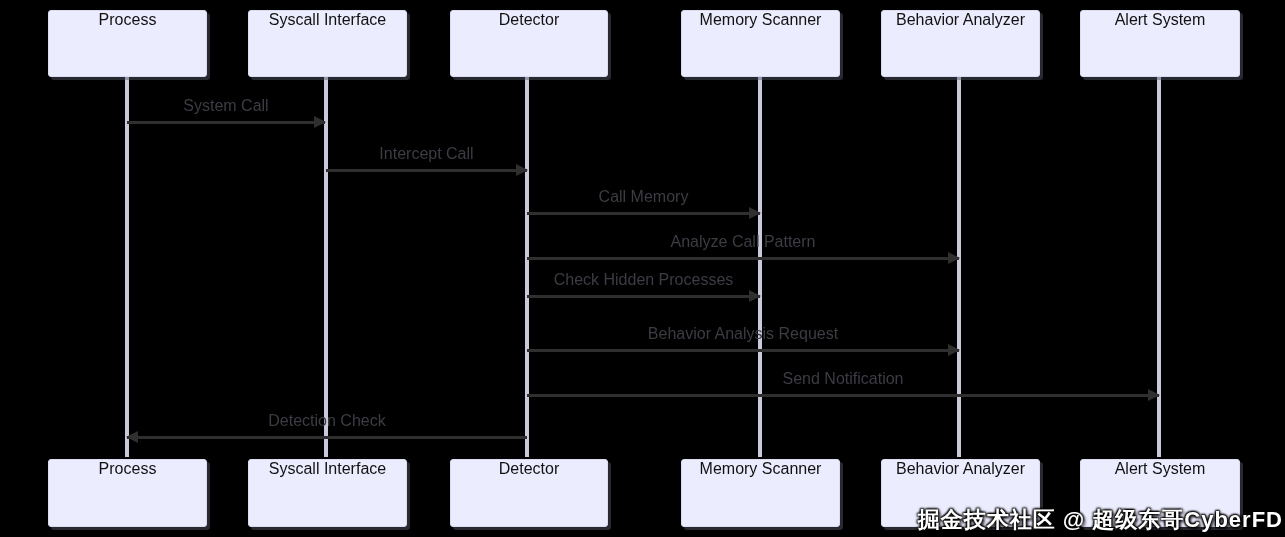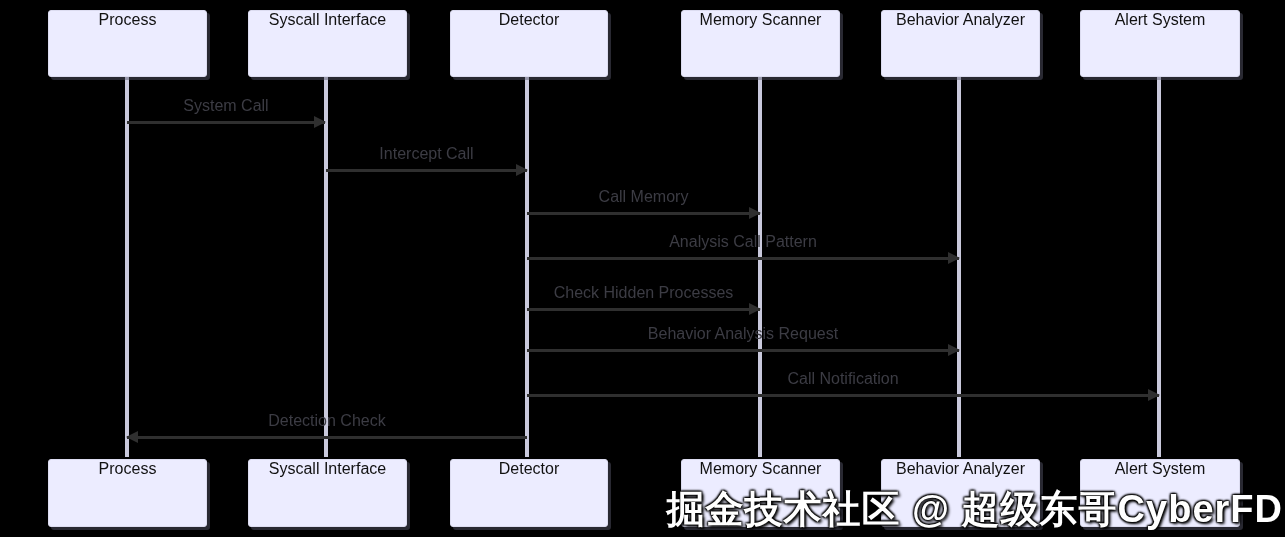--- a/index.html
+++ b/index.html
@@ -32,21 +32,21 @@
   }
   .arrowhead{
     position:absolute;width:0;height:0;top:-5px;
     border-top:6px solid transparent;border-bottom:6px solid transparent;
   }
   .arrowhead.right{right:-1px;border-left:12px solid #2f2f2f;}
   .arrowhead.left{left:-1px;border-right:12px solid #2f2f2f;}
   
   .watermark{
     position:absolute;right:2px;bottom:2px;z-index:10;
-    font-size:38px;font-weight:bold;color:#fff;letter-spacing:1px;
+    font-size:22px;font-weight:bold;color:#fff;letter-spacing:1px;
     text-shadow:2px 2px 3px #000,-1px -1px 2px #000,1px -1px 2px #000,-1px 1px 2px #000;
     white-space:nowrap;
     margin-top:22px;
   }
 </style>
 </head>
 <body>
 
 <div class="stage">
 
@@ -107,39 +107,39 @@
     <div class="arrowhead right"></div>
   </div>
 
   <div class="message" style="left:527px; top:212px; width:233px;">
     <div class="msg-label">Call Memory</div>
     <div class="msg-line"></div>
     <div class="arrowhead right"></div>
   </div>
 
   <div class="message" style="left:527px; top:257px; width:432px;">
-    <div class="msg-label">Analysis Call Pattern</div>
+    <div class="msg-label">Analyze Call Pattern</div>
     <div class="msg-line"></div>
     <div class="arrowhead right"></div>
   </div>
 
-  <div class="message" style="left:527px; top:308px; width:233px;">
+  <div class="message" style="left:527px; top:295px; width:233px;">
     <div class="msg-label">Check Hidden Processes</div>
     <div class="msg-line"></div>
     <div class="arrowhead right"></div>
   </div>
 
   <div class="message" style="left:527px; top:349px; width:432px;">
     <div class="msg-label">Behavior Analysis Request</div>
     <div class="msg-line"></div>
     <div class="arrowhead right"></div>
   </div>
 
   <div class="message" style="left:527px; top:394px; width:632px;">
-    <div class="msg-label">Call Notification</div>
+    <div class="msg-label">Send Notification</div>
     <div class="msg-line"></div>
     <div class="arrowhead right"></div>
   </div>
 
   <div class="message" style="left:127px; top:436px; width:400px;">
     <div class="msg-label">Detection Check</div>
     <div class="msg-line"></div>
     <div class="arrowhead left"></div>
   </div>
 

